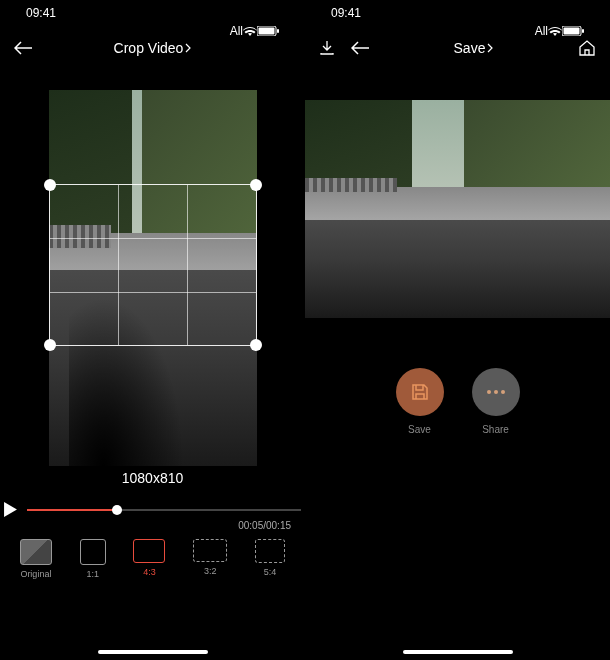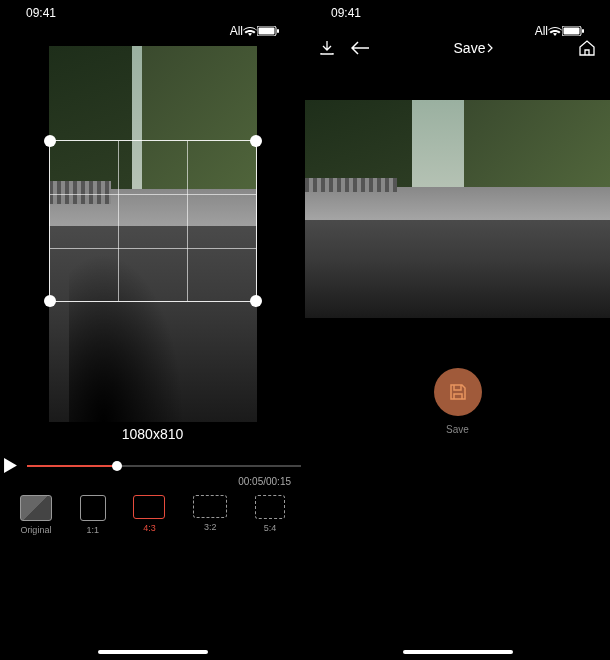--- a/index.html
+++ b/index.html
@@ -227,20 +227,36 @@
           <path fill="#fff" d="M7 10L9 7.5C8 6.8 6 6.8 5 7.5zM7 6C8.5 6 10 6.5 11 7.5L12.5 6C11 4.5 8.5 4 7 4S3 4.5 1.5 6L3 7.5C4 6.5 5.5 6 7 6zM7 2C9.5 2 12 3 13.5 4.5L14 4C12 2 9.5 1 7 1S2 2 0 4L0.5 4.5C2 3 4.5 2 7 2z"></path>
         </svg>
       <svg width="22" height="10" viewBox="0 0 22 10">
           <rect x="0" y="0" width="19" height="10" rx="2" fill="none" stroke="#fff"></rect>
           <rect x="1.5" y="1.5" width="16" height="7" rx="1" fill="#fff"></rect>
           <rect x="20" y="3" width="2" height="4" rx="1" fill="#fff"></rect>
         </svg>
     </div>
   </div>
 
+  <div class="nav-bar">
+    <div class="nav-left">
+      <svg width="18" height="14" viewBox="0 0 18 14">
+          <path fill="none" stroke="#fff" stroke-width="1.5" d="M7 1L1 7l6 6M1 7h17"></path>
+        </svg>
+    </div>
+    <div class="nav-center">
+      <span class="nav-title">
+        <span>Crop Video</span>
+        <svg width="6" height="10" viewBox="0 0 6 10">
+            <path fill="none" stroke="#fff" stroke-width="1.2" d="M1 1l4 4-4 4"></path>
+          </svg>
+      </span>
+    </div>
+    <div style="width:18px"></div>
+  </div>
 
   <div class="crop-area">
     <div class="video-frame">
       <div class="scene">
         <div class="sky"></div>
         <div class="hill"></div>
         <div class="trees"></div>
         <div class="road"></div>
         <div class="guardrail"></div>
         <div class="dash"></div>
@@ -349,16 +365,26 @@
 
   <div class="actions">
     <div class="action-btn">
       <div class="action-circle circle-orange">
         <svg width="20" height="20" viewBox="0 0 20 20">
             <path fill="none" stroke="#e8955f" stroke-width="1.5" d="M3 3h11l3 3v11H3zM6 3v5h7V3M6 17v-5h8v5"></path>
           </svg>
       </div>
       <span class="action-label">Save</span>
     </div>
+    <div class="action-btn">
+      <div class="action-circle circle-grey">
+        <svg width="22" height="6" viewBox="0 0 22 6">
+            <circle cx="4" cy="3" r="2" fill="#d4a07a"></circle>
+            <circle cx="11" cy="3" r="2" fill="#d4a07a"></circle>
+            <circle cx="18" cy="3" r="2" fill="#d4a07a"></circle>
+          </svg>
+      </div>
+      <span class="action-label">Share</span>
+    </div>
   </div>
 
   <div class="home-indicator"></div>
 </div>
 
 </body></html>

